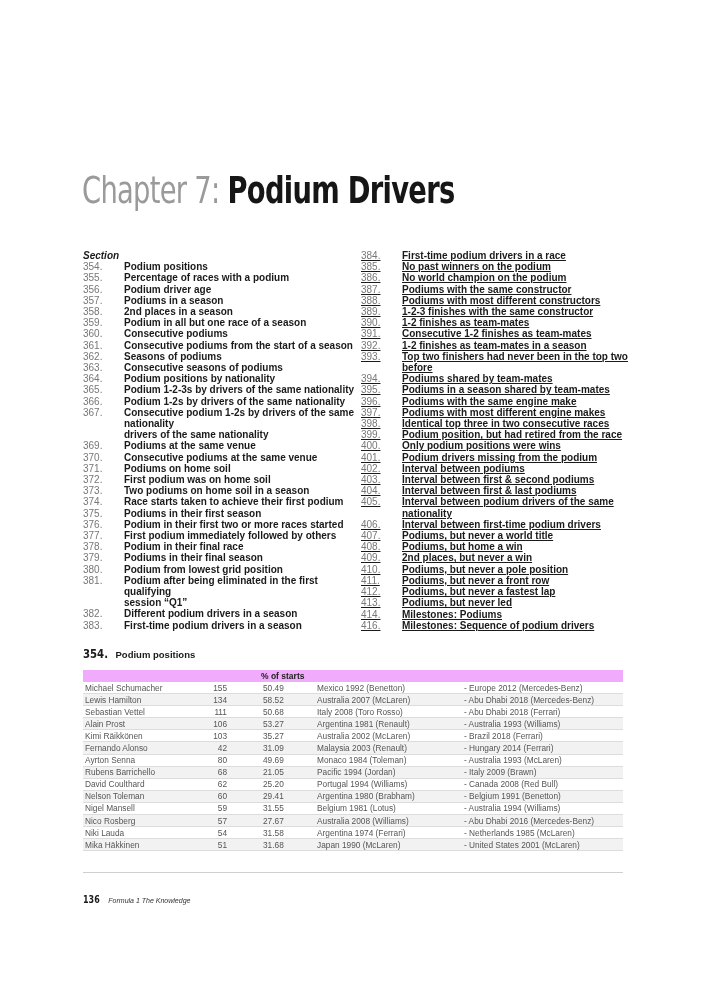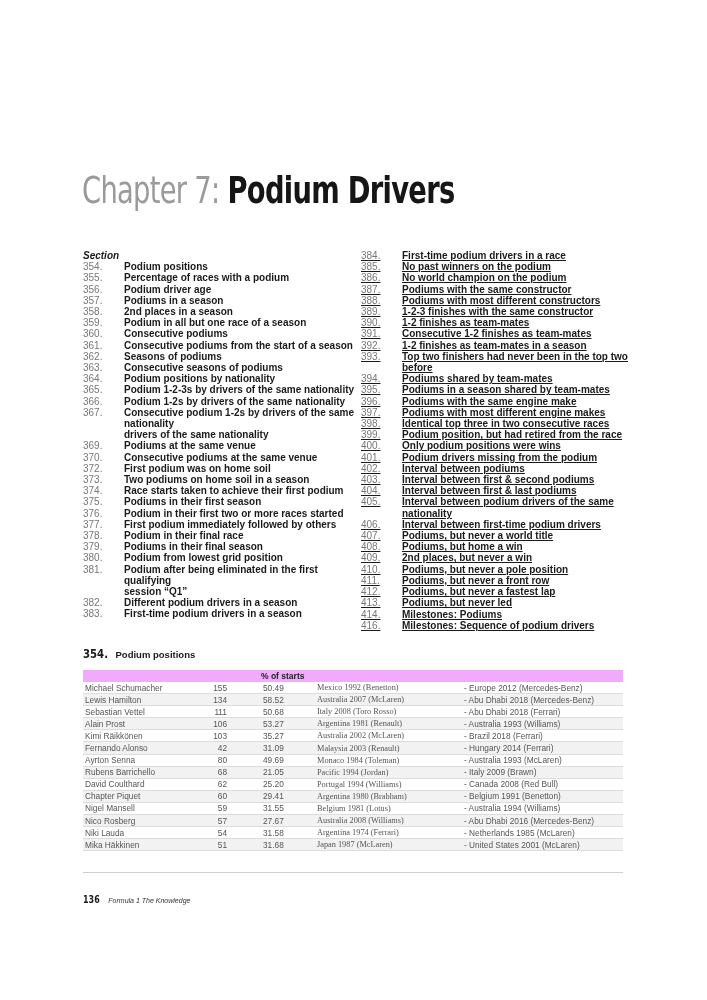--- a/index.html
+++ b/index.html
@@ -17,21 +17,21 @@
   .sec-title { position: absolute; left: 83px; top: 644px; white-space: nowrap; }
   .sec-title .snum { font-family: "DejaVu Sans", sans-serif; font-weight: bold; font-size: 13px; display: inline-block; transform: scaleX(0.78); transform-origin: left center; margin-right: -4px; }
   .sec-title .slbl { font-weight: bold; font-size: 9.5px; }
   table.data { position: absolute; left: 83px; top: 670px; width: 540px; border-collapse: collapse; font-size: 8.3px; color: #555; }
   table.data th { background: #f0abfc; height: 12px; font-weight: bold; color: #222; text-align: left; padding: 0; font-size: 8.5px; }
   table.data td { height: 11.1px; padding: 0 0 0 2px; border-bottom: 1px solid #dcdcdc; white-space: nowrap; }
   table.data tr:nth-child(even) td { background: #f2f2f2; }
   .c-name { width: 92px; }
   .c-pod { width: 48px; text-align: right; padding-right: 34px !important; }
   .c-pct { width: 52px; }
-  .c-first { width: 145px; font-family: Liberation Serif, serif; }
+  .c-first { width: 145px; }
   .footer-line { position: absolute; left: 83px; top: 872px; width: 540px; height: 1px; background: #cfcfcf; }
   .footer { position: absolute; left: 83px; top: 889px; white-space: nowrap; }
   .footer .pg { font-family: "DejaVu Sans", sans-serif; font-weight: bold; font-size: 10px; display: inline-block; transform: scaleX(0.8); transform-origin: left center; }
   .footer .book { font-style: italic; font-size: 7px; color: #333; margin-left: 0px; }
 </style>
 </head>
 <body>
 
 <div class="title">
   <span class="light">Chapter 7:</span>
@@ -104,20 +104,24 @@
       <span class="num"></span>
       <span class="lbl">drivers of the same nationality</span>
     </div>
     <div class="row">
       <span class="num">369.</span>
       <span class="lbl">Podiums at the same venue</span>
     </div>
     <div class="row">
       <span class="num">370.</span>
       <span class="lbl">Consecutive podiums at the same venue</span>
+    </div>
+    <div class="row">
+      <span class="num">371.</span>
+      <span class="lbl">Podiums on home soil</span>
     </div>
     <div class="row">
       <span class="num">372.</span>
       <span class="lbl">First podium was on home soil</span>
     </div>
     <div class="row">
       <span class="num">373.</span>
       <span class="lbl">Two podiums on home soil in a season</span>
     </div>
     <div class="row">
@@ -374,21 +378,21 @@
         <td class="c-last">- Italy 2009 (Brawn)</td>
       </tr>
       <tr>
         <td class="c-name">David Coulthard</td>
         <td class="c-pod">62</td>
         <td class="c-pct">25.20</td>
         <td class="c-first">Portugal 1994 (Williams)</td>
         <td class="c-last">- Canada 2008 (Red Bull)</td>
       </tr>
       <tr>
-        <td class="c-name">Chapter Piquet</td>
+        <td class="c-name">Nelson Toleman</td>
         <td class="c-pod">60</td>
         <td class="c-pct">29.41</td>
         <td class="c-first">Argentina 1980 (Brabham)</td>
         <td class="c-last">- Belgium 1991 (Benetton)</td>
       </tr>
       <tr>
         <td class="c-name">Nigel Mansell</td>
         <td class="c-pod">59</td>
         <td class="c-pct">31.55</td>
         <td class="c-first">Belgium 1981 (Lotus)</td>
@@ -405,21 +409,21 @@
         <td class="c-name">Niki Lauda</td>
         <td class="c-pod">54</td>
         <td class="c-pct">31.58</td>
         <td class="c-first">Argentina 1974 (Ferrari)</td>
         <td class="c-last">- Netherlands 1985 (McLaren)</td>
       </tr>
       <tr>
         <td class="c-name">Mika Häkkinen</td>
         <td class="c-pod">51</td>
         <td class="c-pct">31.68</td>
-        <td class="c-first">Japan 1987 (McLaren)</td>
+        <td class="c-first">Japan 1990 (McLaren)</td>
         <td class="c-last">- United States 2001 (McLaren)</td>
       </tr>
     </tbody>
 </table>
 
 <div class="footer-line"></div>
 <div class="footer">
   <span class="pg">136</span>
   <span class="book">Formula 1 The Knowledge</span>
 </div>

